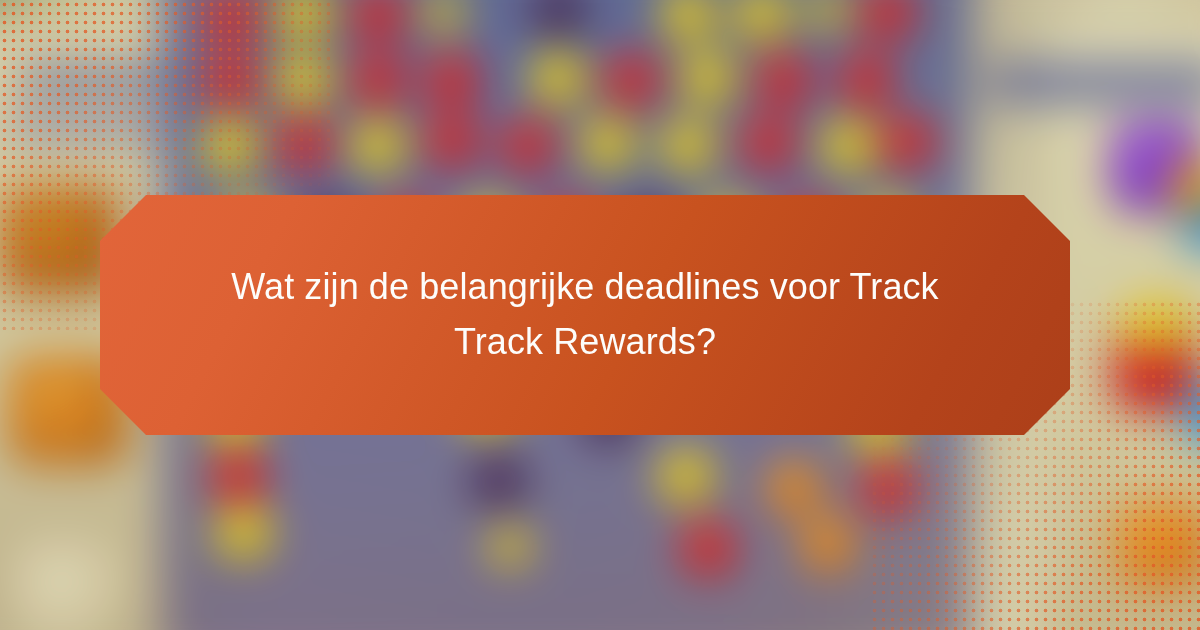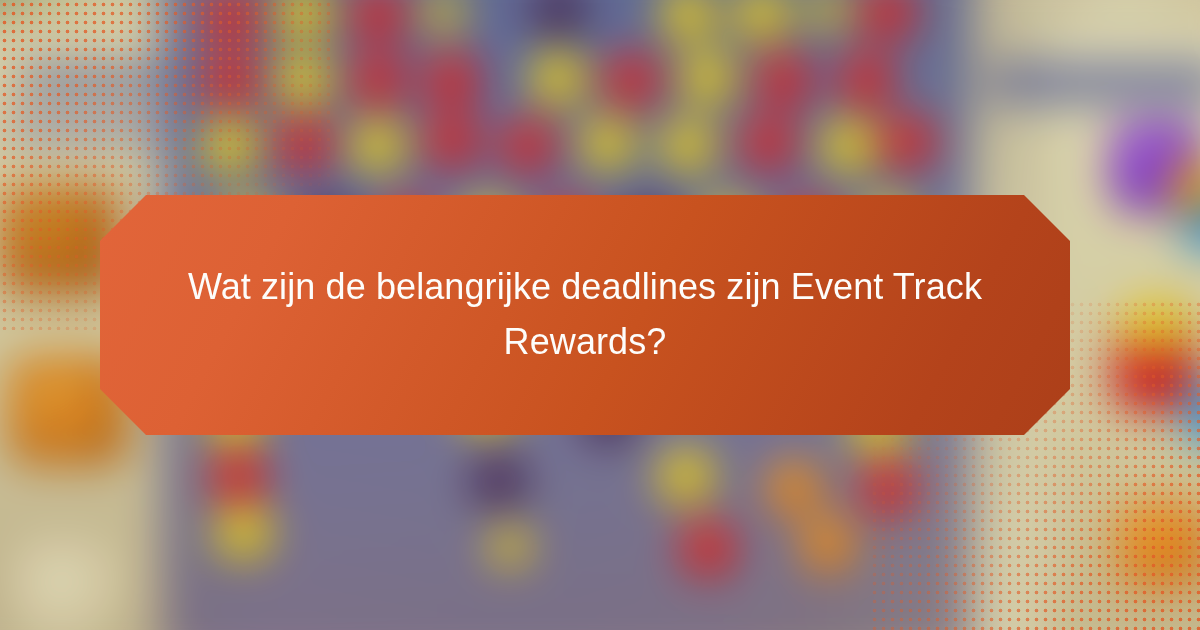--- a/index.html
+++ b/index.html
@@ -246,16 +246,16 @@
       </div>
     </div>
   </div>
 
   <div class="scrim"></div>
 
   <div class="halftone tl"></div>
   <div class="halftone br"></div>
 
   <div class="banner">
-    <div class="banner-title">Wat zijn de belangrijke deadlines zijn Event Track Rewards?</div>
+    <div class="banner-title">Wat zijn de belangrijke deadlines voor Track Track Rewards?</div>
   </div>
 
 </div>
 
 </body></html>

